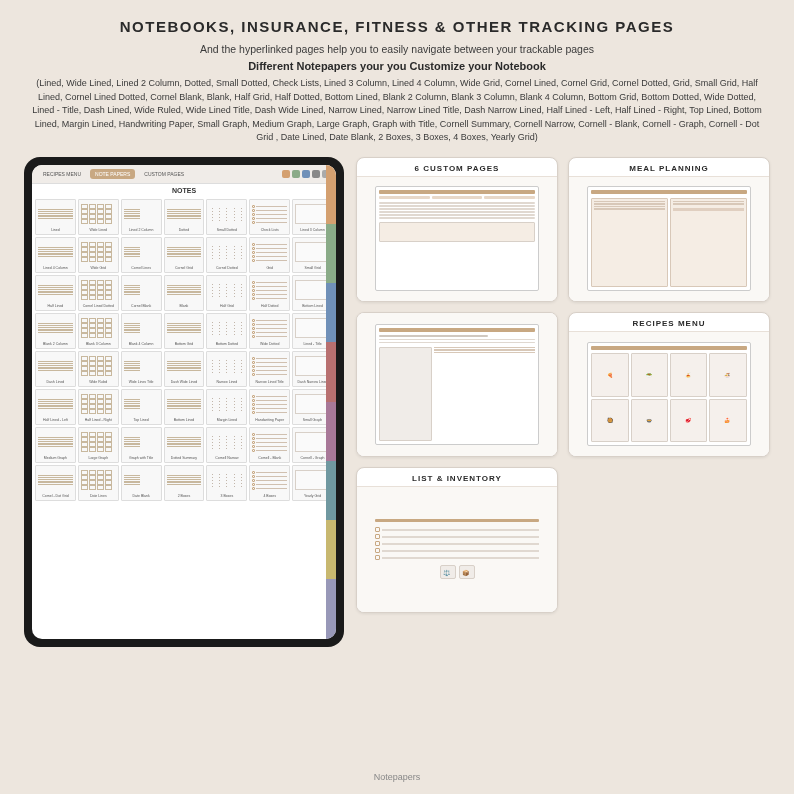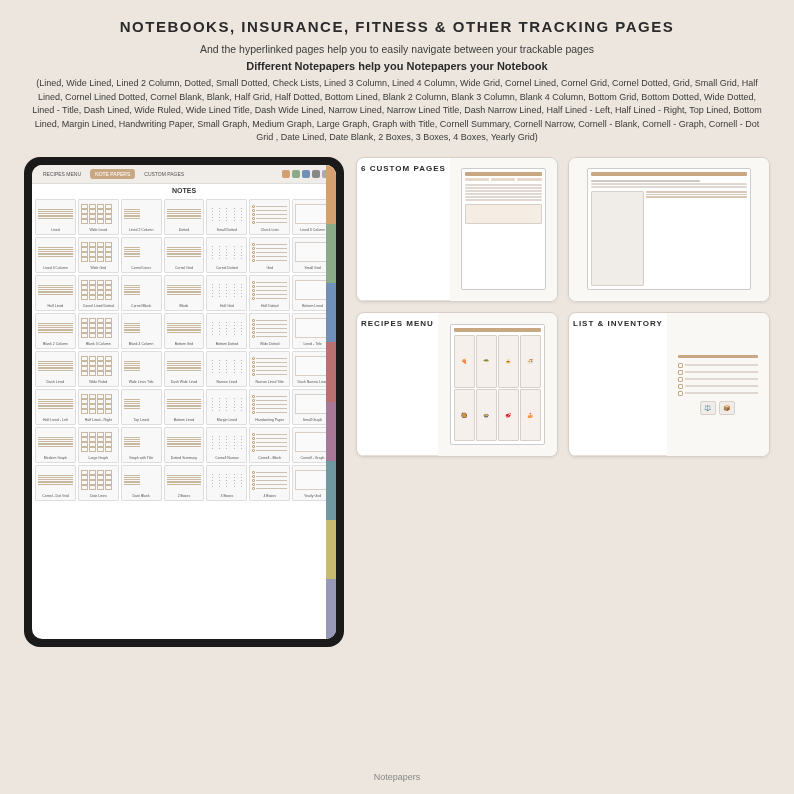--- a/index.html
+++ b/index.html
@@ -191,21 +191,21 @@
       display: grid;
       grid-template-columns: 1fr 1fr;
       grid-template-rows: repeat(4, 1fr);
       gap: 10px;
     }
     .feature-card {
       background: #fff;
       border-radius: 8px;
       border: 1px solid #d8d0c8;
       display: flex;
-      flex-direction: row;
+      flex-direction: column;
       overflow: hidden;
       box-shadow: 0 1px 3px rgba(0,0,0,0.08);
     }
     .feature-card-title {
       text-align: center;
       font-size: 8px;
       font-weight: bold;
       letter-spacing: 1px;
       color: #2a2a2a;
       padding: 6px 4px 3px 4px;
@@ -349,21 +349,21 @@
       height: 1px;
       background: #c8b8a8;
     }
   </style>
 </head>
 <body>
 
 <div class="page">
   <div class="header-title">NOTEBOOKS, INSURANCE, FITNESS &amp; OTHER TRACKING PAGES</div>
   <div class="subtitle2">And the hyperlinked pages help you to easily navigate between your trackable pages</div>
-  <div class="bold-line">Different Notepapers help you Notepapers your Notebook</div>
+  <div class="bold-line">Different Notepapers your you Customize your Notebook</div>
   <div class="description">(Lined, Wide Lined, Lined 2 Column, Dotted, Small Dotted, Check Lists, Lined 3 Column, Lined 4 Column, Wide Grid, Cornel Lined, Cornel Grid, Cornel Dotted, Grid, Small Grid, Half Lined, Cornel Lined Dotted,  Cornel Blank, Blank, Half Grid, Half Dotted, Bottom Lined, Blank 2 Column, Blank 3 Column, Blank 4 Column, Bottom Grid, Bottom Dotted, Wide Dotted, Lined - Title, Dash Lined, Wide Ruled, Wide Lined Title, Dash Wide Lined, Narrow Lined, Narrow Lined Title, Dash Narrow Lined, Half Lined - Left, Half Lined - Right, Top Lined, Bottom Lined, Margin Lined, Handwriting Paper, Small Graph, Medium Graph, Large Graph, Graph with Title,  Cornell Summary, Cornell Narrow, Cornell - Blank, Cornell - Graph, Cornell - Dot Grid , Date Lined, Date Blank, 2 Boxes, 3 Boxes, 4 Boxes, Yearly Grid)</div>
 
   <div class="content-area">
 
     <div class="left-panel">
       <div class="tablet-frame">
         <div class="tablet-inner">
 
           <div class="tablet-header">
             <div class="tab-item">RECIPES MENU</div>
@@ -1365,20 +1365,41 @@
             <div class="mock-line"></div>
             <div class="mock-line"></div>
             <div class="mock-line"></div>
             <div class="mock-line"></div>
             <div class="mock-line"></div>
             <div class="mock-box" style="height:20px;margin-top:2px;background:#f5ede4;"></div>
           </div>
         </div>
       </div>
 
+      <div class="feature-card">
+        <div class="feature-card-title">MEAL PLANNING</div>
+        <div class="feature-card-content">
+          <div class="mock-page">
+            <div class="mock-line-thick"></div>
+            <div style="display:grid;grid-template-columns:1fr 1fr;gap:2px;flex:1;margin-top:2px;">
+              <div style="background:#f5ede4;border:0.5px solid #d8c8b8;border-radius:1px;display:flex;flex-direction:column;gap:1px;padding:2px;">
+                <div style="height:1.5px;background:#d8c8b8;"></div>
+                <div style="height:1.5px;background:#d8c8b8;"></div>
+                <div style="height:1.5px;background:#d8c8b8;"></div>
+                <div style="height:1.5px;background:#d8c8b8;"></div>
+              </div>
+              <div style="background:#f5ede4;border:0.5px solid #d8c8b8;border-radius:1px;display:flex;flex-direction:column;gap:1px;padding:2px;">
+                <div style="height:1.5px;background:#d8c8b8;"></div>
+                <div style="height:1.5px;background:#d8c8b8;"></div>
+                <div style="height:3px;background:#e0cfc0;margin-top:2px;"></div>
+              </div>
+            </div>
+          </div>
+        </div>
+      </div>
 
       <div class="feature-card">
         <div class="feature-card-content">
           <div class="mock-page">
             <div class="mock-line-thick"></div>
             <div class="mock-line-med" style="margin-top:2px;"></div>
             <div class="mock-line"></div>
             <div class="mock-line"></div>
             <div style="display:flex;gap:2px;margin-top:2px;flex:1;">
               <div style="flex:1;background:#f0ece8;border:0.5px solid #d8d0c8;border-radius:1px;"></div>

